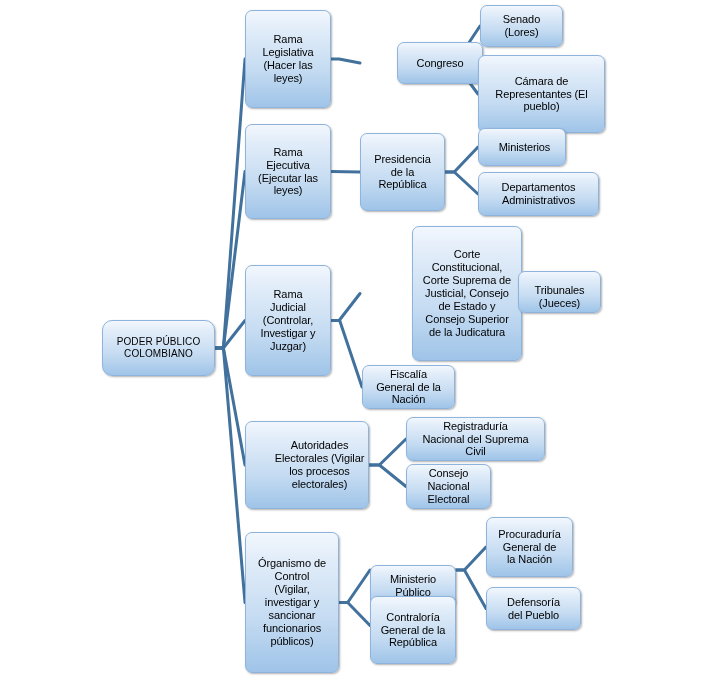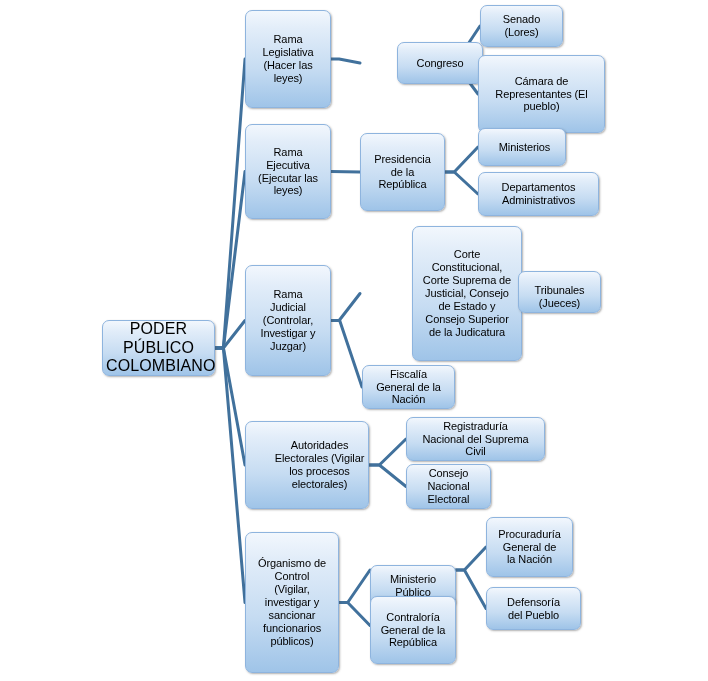--- a/index.html
+++ b/index.html
@@ -41,22 +41,23 @@
     line-height: 1.18;
     padding: 2px 3px;
     letter-spacing: -0.1px;
   }
   .node .lbl {
     display: block;
     width: 100%;
     white-space: pre-line;
   }
   .node.root {
-    font-size: 16px;
+    font-size: 10px;
     letter-spacing: 0.1px;
+    border-radius: 10px;
   }
 </style>
 </head>
 <body>
 
 <div id="canvas">
   <svg id="edges" viewBox="0 0 708 681">
       <polyline points="215,348 223.4,348 245,59" fill="none" stroke="#41719C" stroke-width="3" stroke-linecap="round" stroke-linejoin="round"></polyline>
       <polyline points="215,348 223.4,348 245,171.5" fill="none" stroke="#41719C" stroke-width="3" stroke-linecap="round" stroke-linejoin="round"></polyline>
       <polyline points="215,348 223.4,348 245,320.5" fill="none" stroke="#41719C" stroke-width="3" stroke-linecap="round" stroke-linejoin="round"></polyline>

